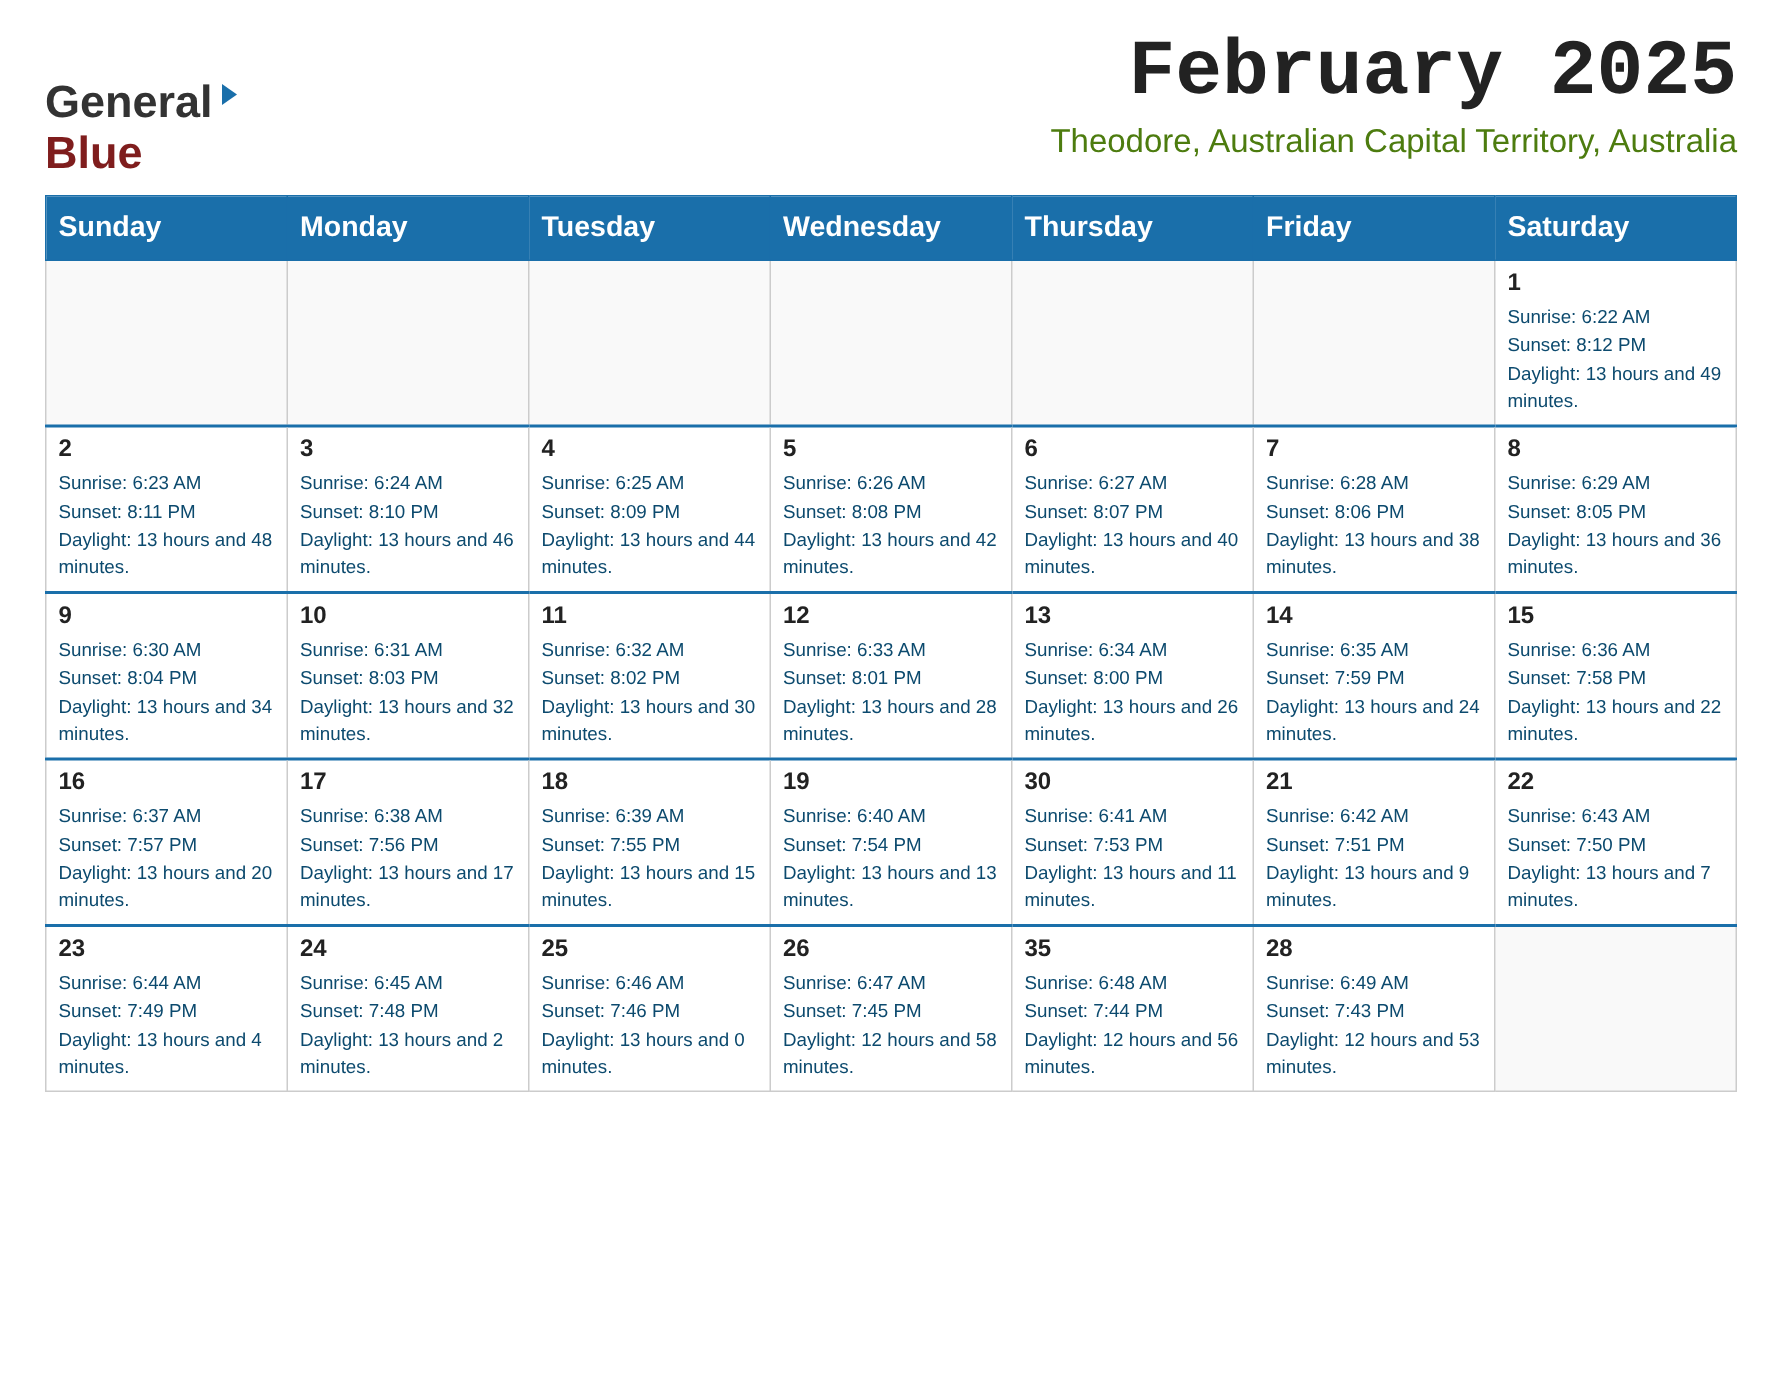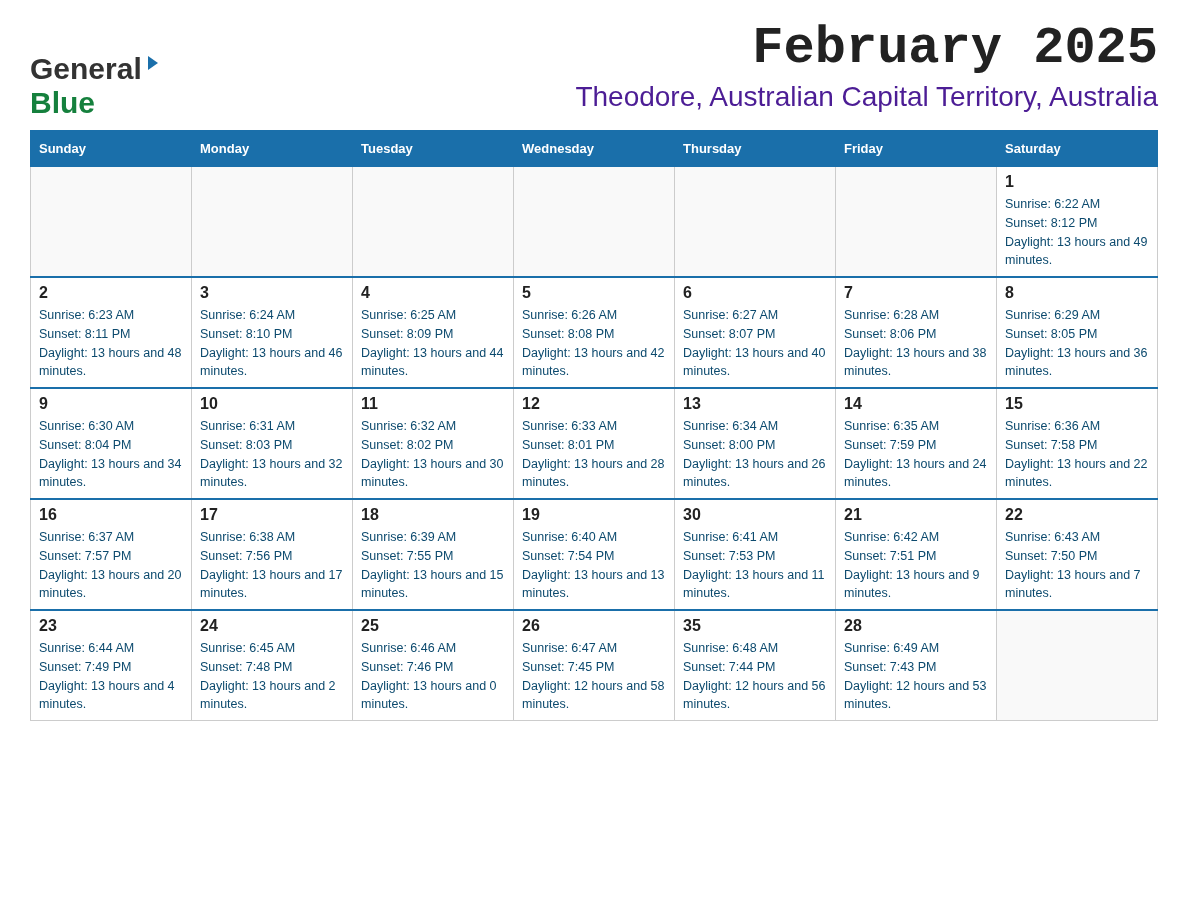--- a/index.html
+++ b/index.html
@@ -25,34 +25,34 @@
       text-align: right;
     }
     .month-title {
       font-size: 52px;
       font-weight: bold;
       color: #222;
       line-height: 1.1;
       font-family: Liberation Mono, monospace;
     }
     .location {
-      font-size: 28px;
-      color: #4c1d95;
+      font-size: 22px;
+      color: #4d7c0f;
       margin-top: 4px;
     }
     .calendar {
       width: 100%;
       border-collapse: collapse;
       margin-top: 10px;
     }
     .calendar th {
       background-color: #1a6faa;
       color: #fff;
       padding: 10px 8px;
-      font-size: 13px;
+      font-size: 19px;
       font-weight: bold;
       text-align: left;
       border: 1px solid #1a6faa;
       margin-top: 28px;
     }
     .calendar td {
       border: 1px solid #ccc;
       vertical-align: top;
       padding: 6px 8px;
       width: calc(100% / 7);
@@ -90,21 +90,21 @@
     }
     .logo-arrow {
       display: inline-block;
       margin-left: 2px;
       position: relative;
       top: -4px;
     }
     .logo-text-blue {
       font-size: 30px;
       font-weight: bold;
-      color: #15803d;
+      color: #7f1d1d;
     }
   </style>
 </head>
 <body>
 
 <div class="header">
   <div class="logo">
     <div class="logo-row">
       <span class="logo-text-general">General</span>
       <span class="logo-arrow">

